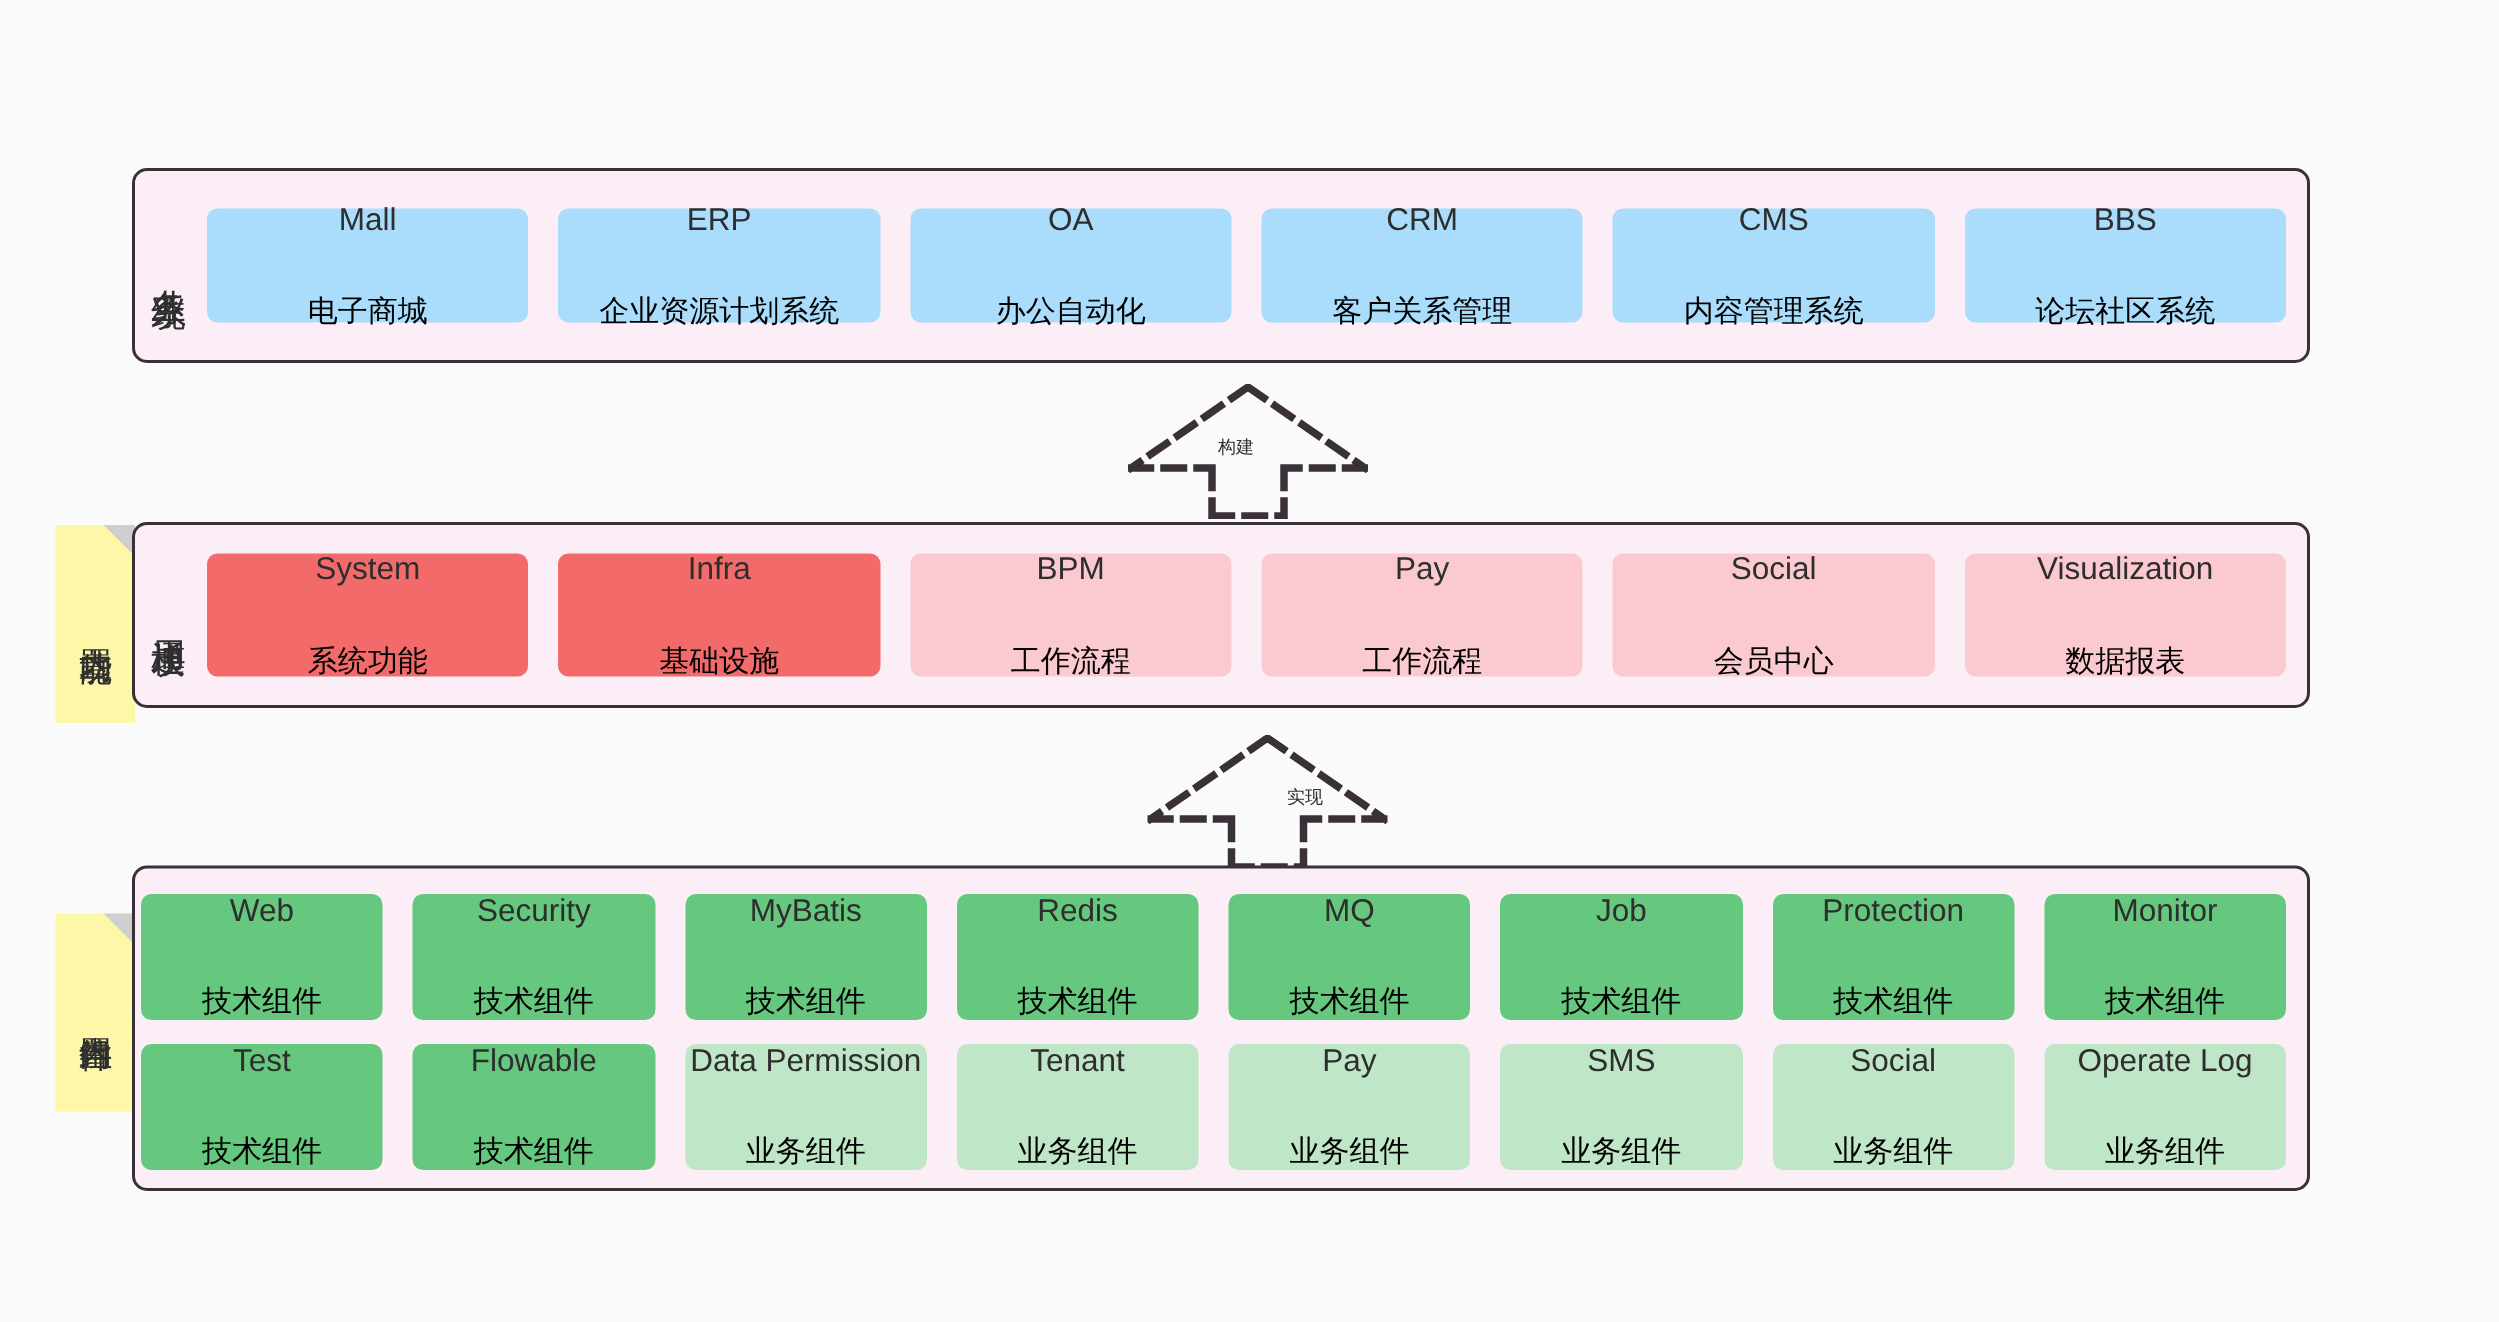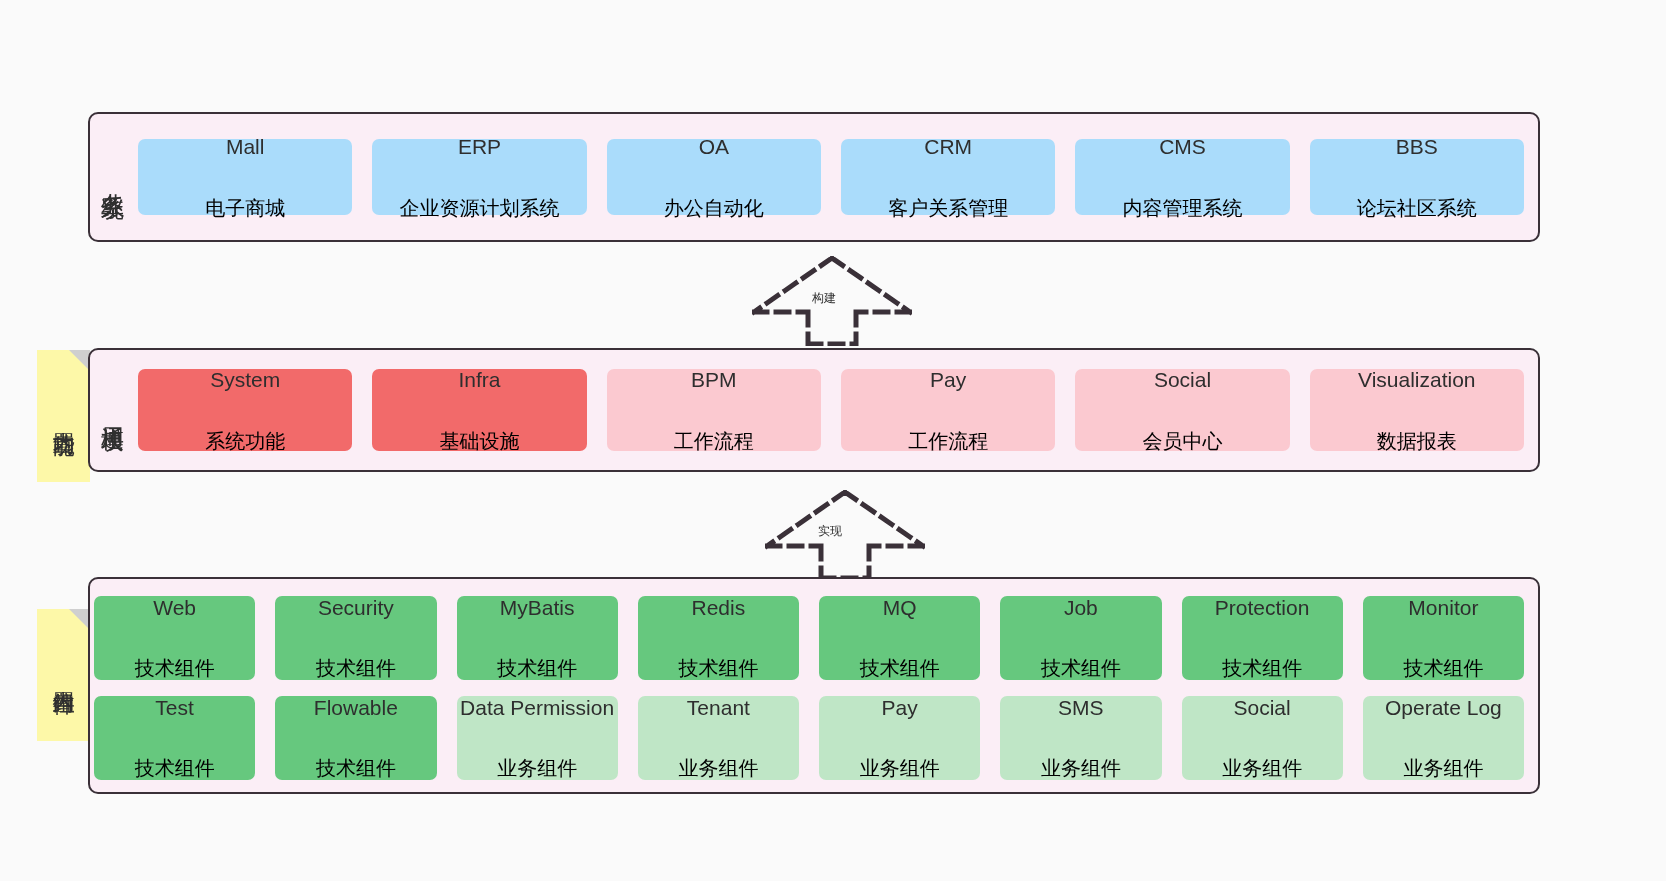--- a/index.html
+++ b/index.html
@@ -154,21 +154,21 @@
     position: absolute;
     font-size: 12px;
     color: #2f2f2f;
     background: transparent;
     user-select: none;
     white-space: nowrap;
   }
   #arrow-build  { left: 752px; top: 256px; width: 160px; height: 90px; }
   #label-build  { left: 812px; top: 290px; }
   #arrow-impl   { left: 765px; top: 490px; width: 160px; height: 90px; }
-  #label-impl   { left: 818px; top: 523px; }
+  #label-impl   { left: 858px; top: 523px; }
 </style>
 </head>
 <body>
 
 <div id="canvas">
 
   <div class="layer-panel" id="panel-business">
     <div class="layer-title">业务系统</div>
     <div class="layer-body">
       <div class="box-row">

